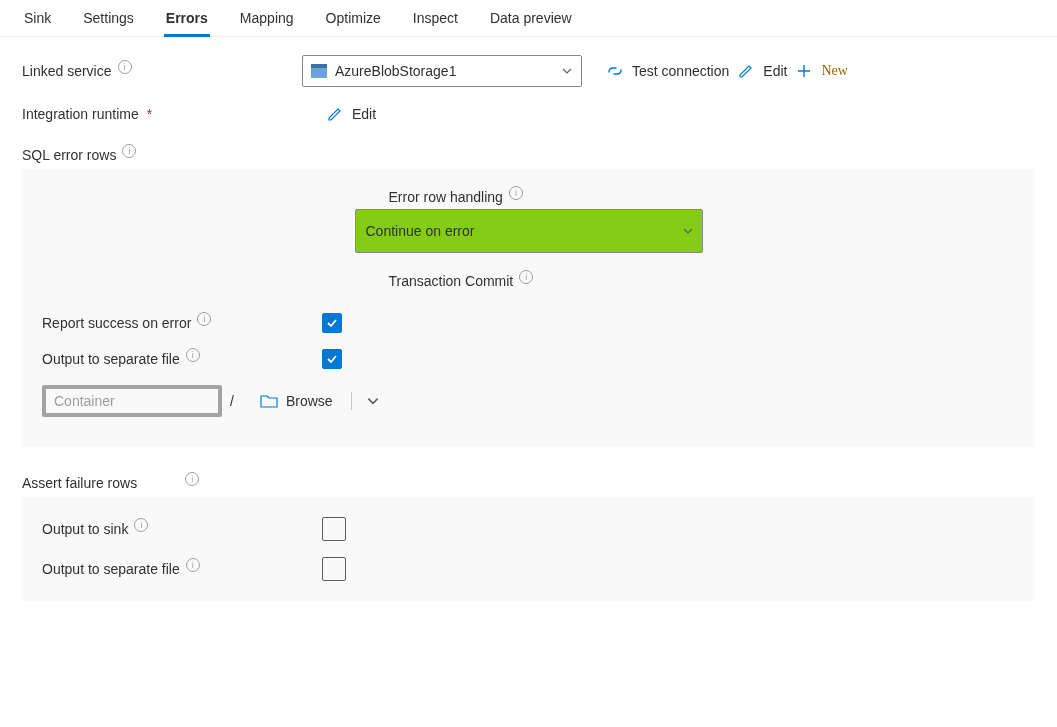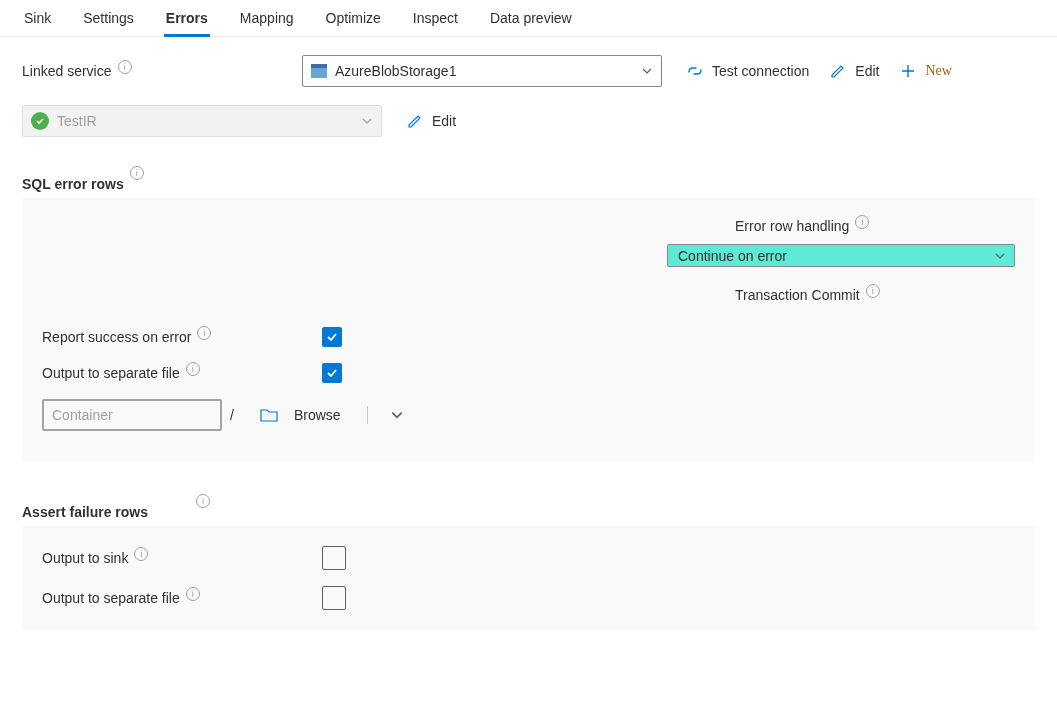--- a/index.html
+++ b/index.html
@@ -14,61 +14,61 @@
 
   
   .form-area { padding: 18px 22px 0 22px; }
   .row { display: flex; align-items: center; margin-bottom: 18px; }
   .label-col { width: 280px; display: flex; align-items: center; gap: 6px; }
   .label { color: #323130; }
   .label.bold { font-weight: 600; }
   .required { color: #a4262c; margin-left: 2px; }
   .info-icon { width: 14px; height: 14px; border: 1px solid #a19f9d; border-radius: 50%; display: inline-flex; align-items: center; justify-content: center; font-size: 9px; color: #a19f9d; position: relative; top: -4px; }
 
-  .select-box { position: relative; width: 360px; height: 32px; border: 1px solid #8a8886; border-radius: 2px; background: #fff; display: flex; align-items: center; padding: 0 28px 0 8px; }
+  .select-box { position: relative; width: 280px; height: 32px; border: 1px solid #8a8886; border-radius: 2px; background: #fff; display: flex; align-items: center; padding: 0 28px 0 8px; }
   .select-box.disabled { background: #f3f2f1; border-color: #e1dfdd; color: #a19f9d; }
   .select-box .chev { position: absolute; right: 8px; top: 50%; transform: translateY(-50%); }
   .chev svg { display: block; }
 
   .storage-icon { width: 16px; height: 14px; margin-right: 8px; display:inline-flex; }
   .success-circle { width: 18px; height: 18px; border-radius: 50%; background: #4caf50; display:inline-flex; align-items:center; justify-content:center; margin-right: 8px; }
   .success-circle svg { display:block; }
 
-  .action-links { display: flex; align-items: flex-start; gap: 20px; margin-left: 24px; }
+  .action-links { display: flex; align-items: flex-start; gap: 8px; margin-left: 24px; }
   .action-link { display: flex; align-items: center; gap: 8px; color: #0078d4; cursor: pointer; }
   .action-link span.text { color: #323130; }
   .action-link.blue span.text { color: #a16207; font-family: Liberation Serif, serif; }
   .action-icon { width: 18px; height: 18px; display: inline-flex; align-items:center; justify-content:center; }
 
   
   .section-header { display: flex; align-items: center; gap: 6px; margin: 24px 0 0 0; }
-  .section-header .label { font-weight: 700; margin-top: 15px; }
+  .section-header .label { font-weight: 400; }
 
   
   .panel { background: #f9f9f9; padding: 20px 20px 30px 20px; margin-top: 6px; }
   .panel .sub-row { display: flex; align-items: center; margin-bottom: 16px; }
   .panel .sub-label-col { width: 280px; display:flex; align-items:center; gap:6px; }
-  .panel .sub-row.stacked { flex-direction: column; align-items: flex-end; gap: 6px; margin-bottom: 20px; }
+  .panel .sub-row.stacked { flex-direction: column; align-items: center; margin-bottom: 20px; }
   .panel .stacked .sub-label-col { margin-bottom: 4px; }
 
-  .small-select { width: 348px; height: 23px; border: 1px solid #8a8886; border-radius: 2px; background:#5eead4; display:flex; align-items:center; padding: 0 28px 0 10px; position: relative; }
+  .small-select { width: 348px; height: 44px; border: 1px solid #8a8886; border-radius: 2px; background:#84cc16; display:flex; align-items:center; padding: 0 28px 0 10px; position: relative; }
   .small-select .chev { position:absolute; right:8px; top:50%; transform:translateY(-50%); }
 
   
   .checkbox { width: 20px; height: 20px; border: 1px solid #605e5c; border-radius: 2px; display:inline-flex; align-items:center; justify-content:center; cursor:pointer; }
   .checkbox.checked { background: #0078d4; border-color: #0078d4; }
   .checkbox.big { width: 24px; height: 24px; }
   .checkbox svg { display:block; }
 
   
   .path-group { display:flex; align-items:center; gap: 6px; }
-  .text-input { width: 180px; height: 32px; border: 2px solid #a3a3a3; border-radius: 2px; padding: 0 8px; color: #605e5c; display:flex; align-items:center; }
+  .text-input { width: 180px; height: 32px; border: 4px solid #a3a3a3; border-radius: 2px; padding: 0 8px; color: #605e5c; display:flex; align-items:center; }
   .text-input.empty { color: #a19f9d; }
   .slash { color: #323130; padding: 0 2px; }
-  .browse-group { display:flex; align-items:center; gap: 16px; margin-left: 18px; }
+  .browse-group { display:flex; align-items:center; gap: 8px; margin-left: 18px; }
   .vline { width:1px; height: 18px; background: #c8c6c4; margin: 0 4px 0 10px; }
 
   .form-area > .section-header:first-of-type { margin-top: 24px; }
 
 </style>
 </head>
 <body>
 
 <div class="container">
 
@@ -125,32 +125,23 @@
             <svg width="16" height="16" viewBox="0 0 16 16">
                 <path d="M8 2 V14 M2 8 H14" stroke="#0078d4" stroke-width="1.4"></path>
               </svg>
           </span>
           <span class="text">New</span>
         </div>
       </div>
     </div>
 
     <div class="row">
-      <div class="select-box disabled">
-        <span class="success-circle">
-          <svg width="10" height="10" viewBox="0 0 10 10">
-              <path d="M2 5 L4 7 L8 3" stroke="#fff" stroke-width="1.6" fill="none"></path>
-            </svg>
-        </span>
-        <span>TestIR</span>
-        <span class="chev">
-          <svg width="12" height="12" viewBox="0 0 12 12">
-              <path d="M2 4 L6 8 L10 4" stroke="#a19f9d" stroke-width="1.2" fill="none"></path>
-            </svg>
-        </span>
+      <div class="label-col">
+        <span class="label">Integration runtime</span>
+        <span class="required">*</span>
       </div>
       <div class="action-links">
         <div class="action-link">
           <span class="action-icon">
             <svg width="16" height="16" viewBox="0 0 16 16">
                 <path d="M2 14 L4 14 L13 5 L11 3 L2 12 Z" stroke="#0078d4" stroke-width="1.2" fill="none"></path>
               </svg>
           </span>
           <span class="text">Edit</span>
         </div>

